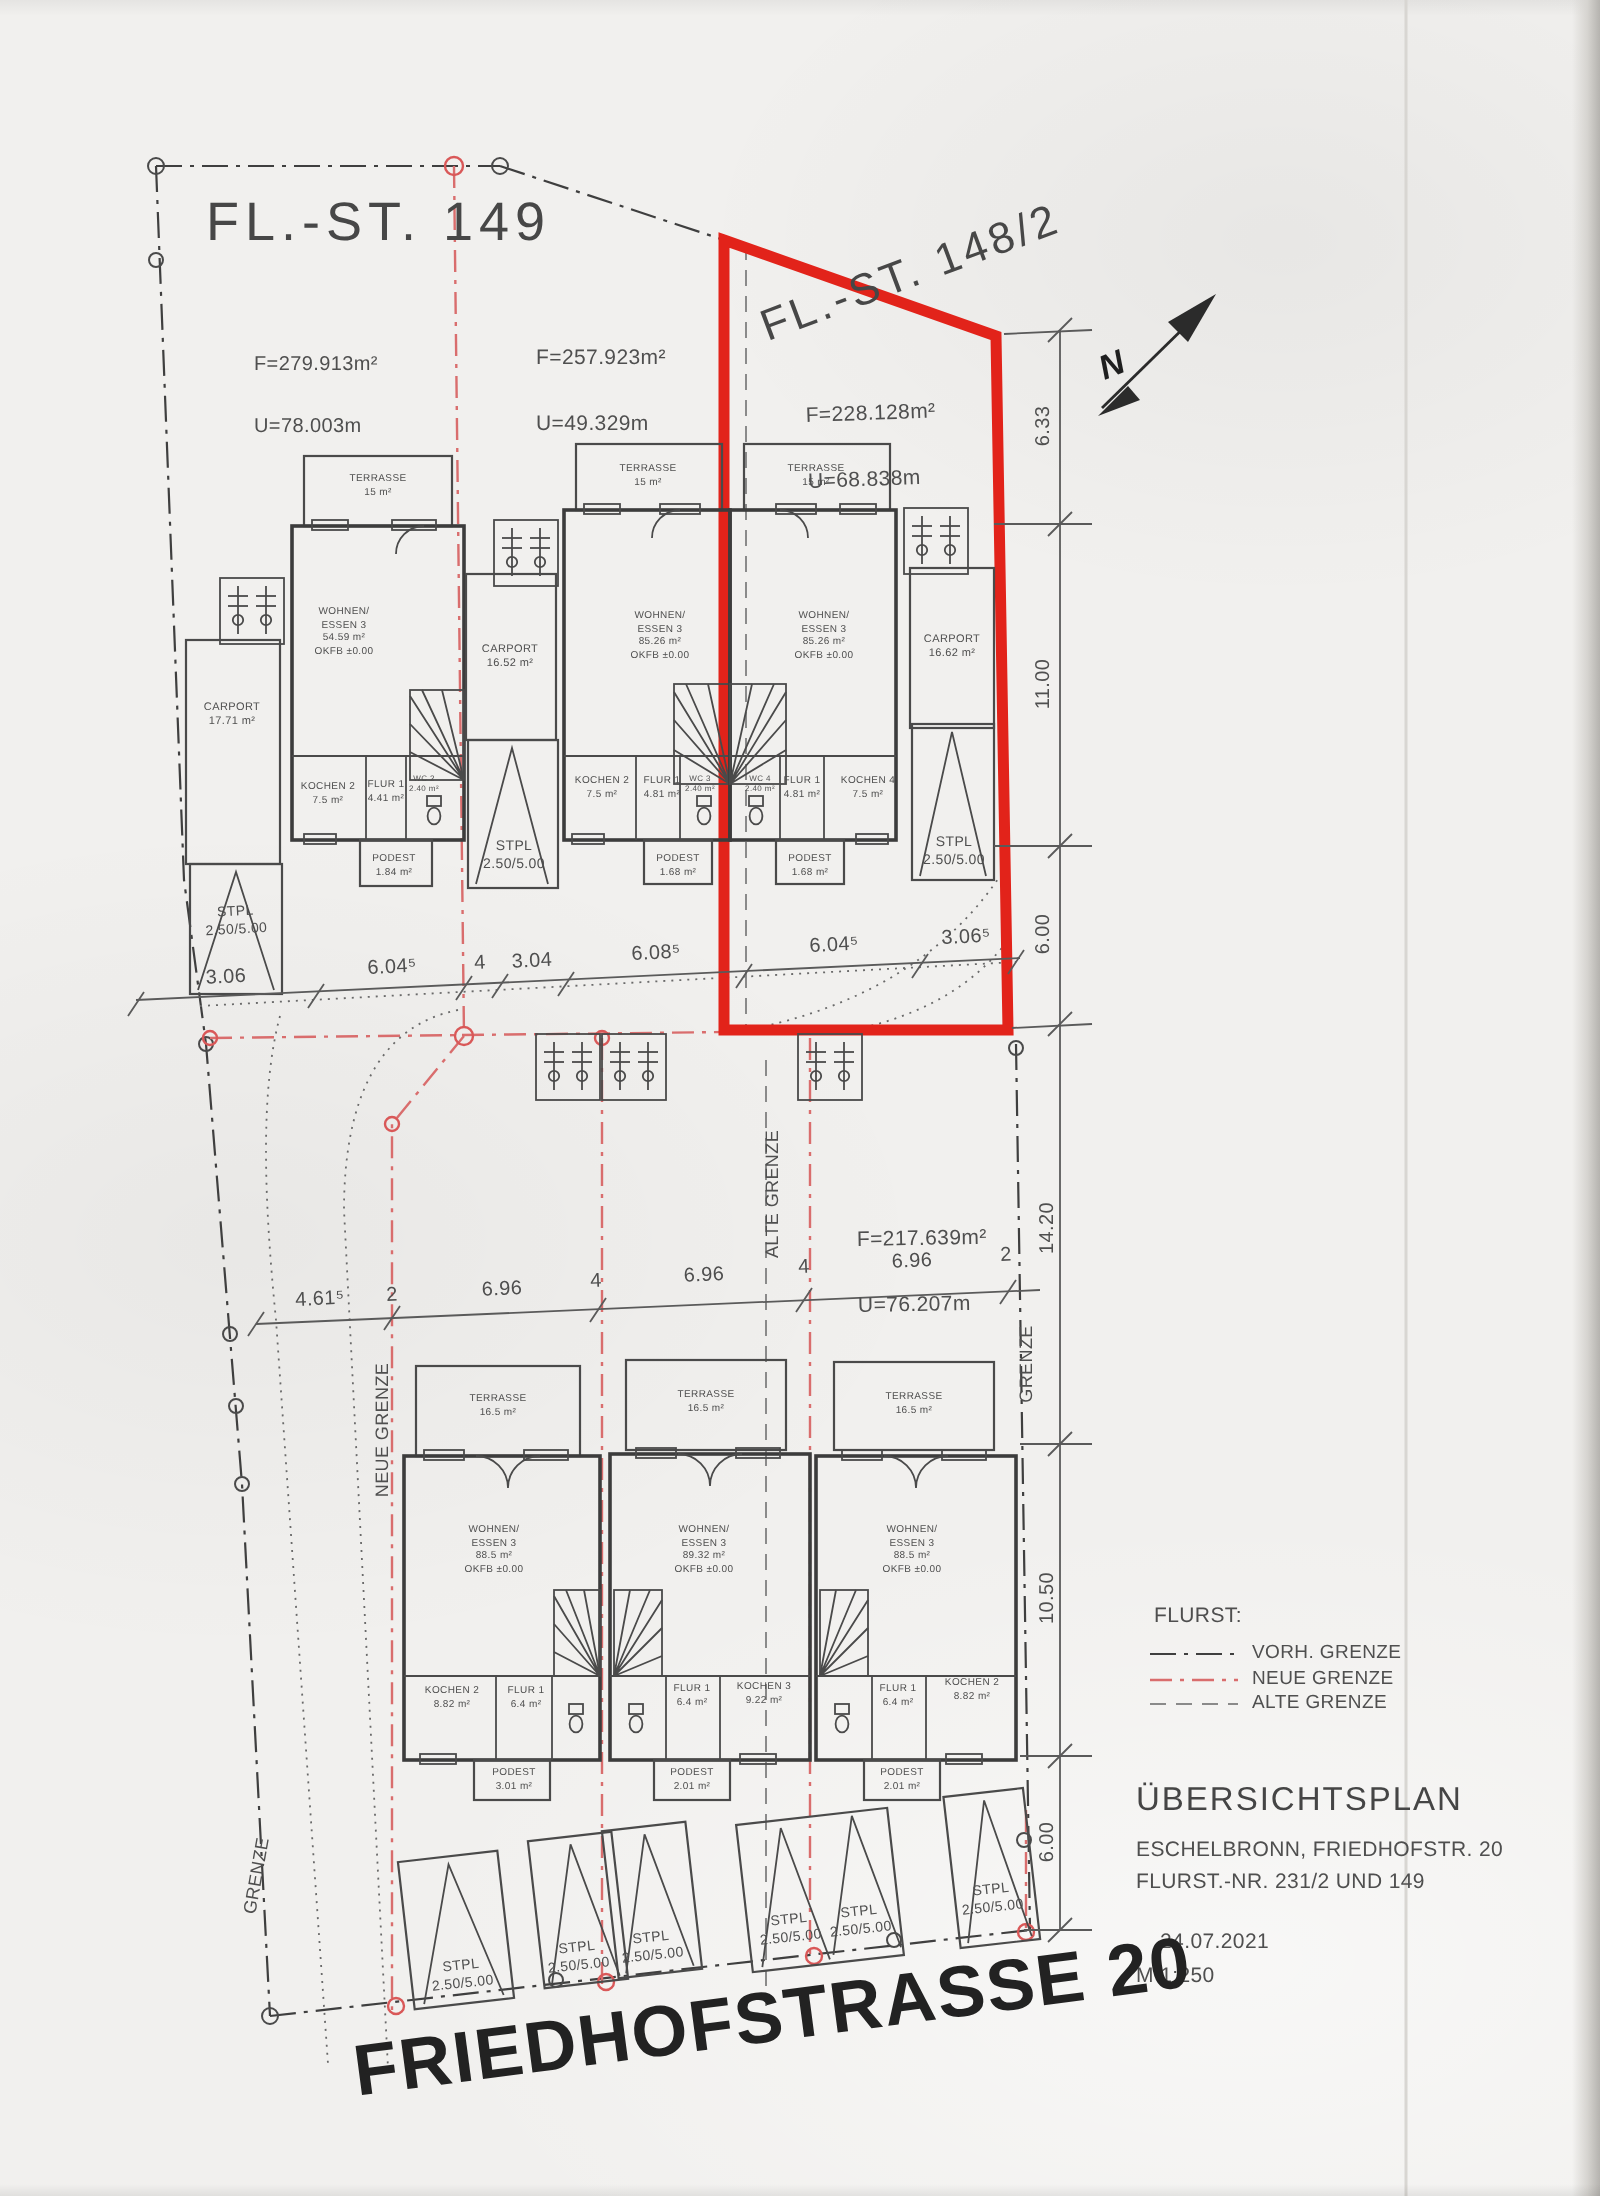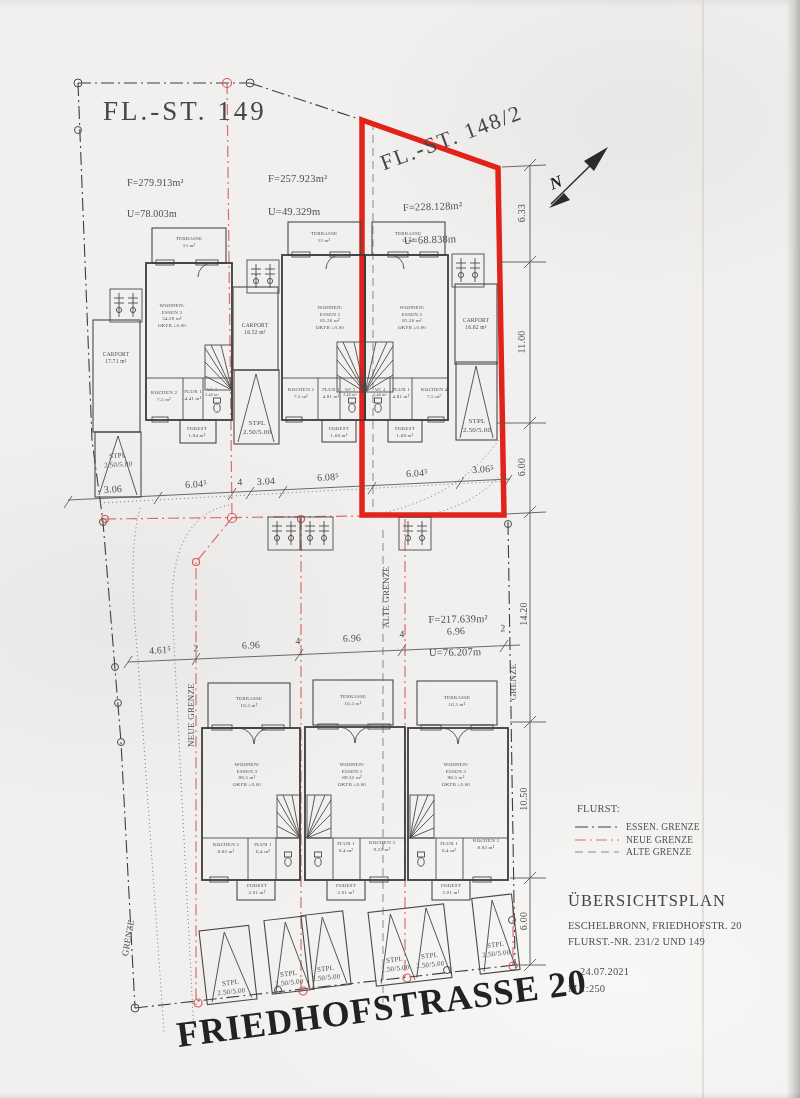--- a/index.html
+++ b/index.html
@@ -1,17 +1,17 @@
 <!DOCTYPE html>
 <html><head>
 <meta charset="utf-8">
 <style>
   html,body{margin:0;padding:0;background:#9a9a98;}
   .page{position:relative;width:800px;height:1098px;background:#f1f0ee;overflow:hidden;
-        font-family:Liberation Serif, serif;}
+        font-family:Liberation Sans, sans-serif;}
   .wrk{position:absolute;pointer-events:none;}
   svg{position:absolute;left:0;top:0;}
   .lbl{position:absolute;color:#4f4f4f;white-space:pre-line;text-align:center;line-height:1.32;
        letter-spacing:.2px;transform-origin:center;}
   .la{text-align:left;}
   
   .w2{stroke:#3c3c3c;stroke-width:1.8;fill:none;}
   .w1{stroke:#4a4a4a;stroke-width:.9;fill:none;}
   .w11{stroke:#4a4a4a;stroke-width:1.1;fill:none;}
   .dd{stroke:#3f3f3f;stroke-width:1.1;fill:none;stroke-dasharray:13 4 2 4;}
@@ -445,21 +445,21 @@
   <div class="lbl" style="left:524px;top:614px;font-size:10px;transform:translate(-50%,-50%) rotate(-90deg);">14.20</div>
   <div class="lbl" style="left:524px;top:799px;font-size:10px;transform:translate(-50%,-50%) rotate(-90deg);">10.50</div>
   <div class="lbl" style="left:524px;top:921px;font-size:10px;transform:translate(-50%,-50%) rotate(-90deg);">6.00</div>
 
   <div class="lbl" style="left:192px;top:715px;font-size:9px;transform:translate(-50%,-50%) rotate(-90deg);white-space:nowrap;">NEUE GRENZE</div>
   <div class="lbl" style="left:387px;top:597px;font-size:9px;transform:translate(-50%,-50%) rotate(-90deg);white-space:nowrap;">ALTE GRENZE</div>
   <div class="lbl" style="left:514px;top:682px;font-size:9px;transform:translate(-50%,-50%) rotate(-90deg);white-space:nowrap;">GRENZE</div>
   <div class="lbl" style="left:129px;top:938px;font-size:9px;transform:translate(-50%,-50%) rotate(-80deg);white-space:nowrap;">GRENZE</div>
 
   <div class="lbl la" style="left:577px;top:802px;font-size:10.5px;">FLURST:</div>
-  <div class="lbl la" style="left:626px;top:821px;font-size:9.5px;white-space:nowrap;">ESSEN. GRENZE</div>
+  <div class="lbl la" style="left:626px;top:821px;font-size:9.5px;white-space:nowrap;">VORH. GRENZE</div>
   <div class="lbl la" style="left:626px;top:834px;font-size:9.5px;white-space:nowrap;">NEUE GRENZE</div>
   <div class="lbl la" style="left:626px;top:846px;font-size:9.5px;white-space:nowrap;">ALTE GRENZE</div>
 
   <div class="lbl la" style="left:568px;top:890px;font-size:16.5px;letter-spacing:1px;color:#454545;">ÜBERSICHTSPLAN</div>
   <div class="lbl la" style="left:568px;top:919px;font-size:10.5px;white-space:nowrap;">ESCHELBRONN, FRIEDHOFSTR. 20</div>
   <div class="lbl la" style="left:568px;top:935px;font-size:10.5px;white-space:nowrap;">FLURST.-NR. 231/2 UND 149</div>
   <div class="lbl la" style="left:568px;top:950px;font-size:10.5px;margin-top:32px;">M 1:250</div>
   <div class="lbl la" style="left:580px;top:965px;font-size:10.5px;">24.07.2021</div>
 
   <div class="lbl la" style="left:177px;top:1012px;font-size:36px;font-weight:600;letter-spacing:1px;color:#222;white-space:nowrap;transform:rotate(-7.5deg);transform-origin:left center;">FRIEDHOFSTRASSE 20</div>

